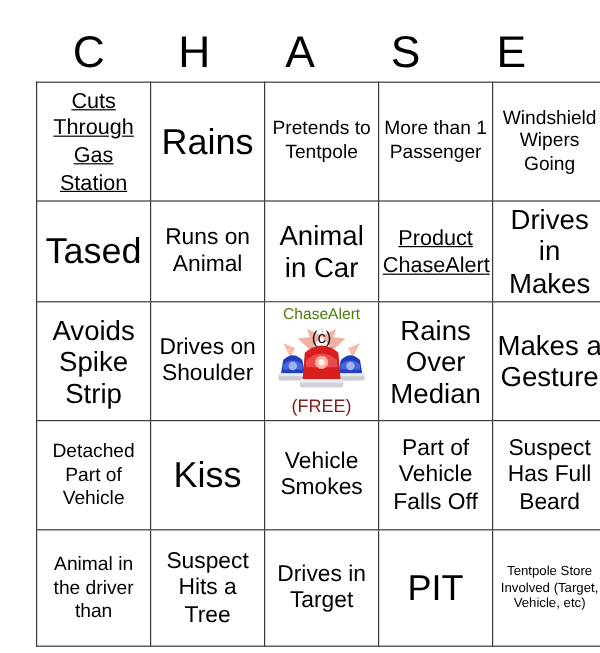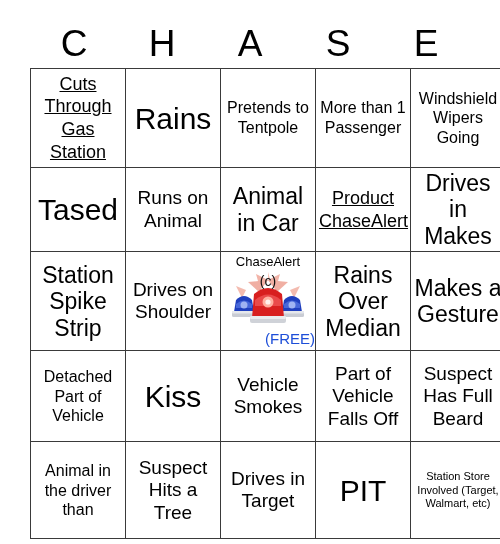--- a/index.html
+++ b/index.html
@@ -82,41 +82,41 @@
     overflow: hidden;
   }
   .free-title {
     position: absolute;
     left: 0; right: 0;
     top: 3px;
     font-size: 13px;
     line-height: 1;
     text-align: center;
     z-index: 4;
-    color: #000000;
+    color: #4d7c0f;
   }
   .free-c {
     position: absolute;
     left: 0; right: 0;
     top: 22px;
     font-size: 14px;
     line-height: 1;
     text-align: center;
     z-index: 4;
     color: #111;
   }
   .free-label {
     position: absolute;
     left: 0; right: 0;
     bottom: 4px;
     font-size: 15px;
     line-height: 1;
-    text-align: right;
+    text-align: center;
     z-index: 4;
-    color: #1d4ed8;
+    color: #7f1d1d;
   }
   .lightbar {
     position: absolute;
     left: 50%;
     transform: translateX(-50%);
     top: 20px;
     width: 84px;
     height: 52px;
     z-index: 2;
   }
@@ -145,21 +145,21 @@
         <td class="r1 t-md"><span>Windshield Wipers Going</span></td>
       </tr>
       <tr class="r2">
         <td class="r2 t-xxl"><span>Tased</span></td>
         <td class="r2 t-lg"><span>Runs on Animal</span></td>
         <td class="r2 t-xl"><span>Animal in Car</span></td>
         <td class="r2 t-sm"><span>Product ChaseAlert</span></td>
         <td class="r2 t-xl"><span>Drives in Makes</span></td>
       </tr>
       <tr class="r3">
-        <td class="r3 t-xl"><span>Station Spike Strip</span></td>
+        <td class="r3 t-xl"><span>Avoids Spike Strip</span></td>
         <td class="r3 t-lg"><span>Drives on Shoulder</span></td>
         <td class="r3 free-cell">
           <div class="free-wrap">
             <div class="free-title">ChaseAlert</div>
             <div class="free-c">(c)</div>
             <div class="lightbar">
               <svg viewBox="0 0 84 52" xmlns="http://www.w3.org/2000/svg">
                 <g opacity="0.85">
                   <path d="M42 8 L30 2 L34 16 Z" fill="#f0a79a"></path>
                   <path d="M42 8 L54 2 L50 16 Z" fill="#f0a79a"></path>
@@ -204,18 +204,18 @@
         <td class="r4 t-xxl"><span>Kiss</span></td>
         <td class="r4 t-lg"><span>Vehicle Smokes</span></td>
         <td class="r4 t-lg"><span>Part of Vehicle Falls Off</span></td>
         <td class="r4 t-lg"><span>Suspect Has Full Beard</span></td>
       </tr>
       <tr class="r5">
         <td class="r5 t-md"><span>Animal in the driver than</span></td>
         <td class="r5 t-lg"><span>Suspect Hits a Tree</span></td>
         <td class="r5 t-lg"><span>Drives in Target</span></td>
         <td class="r5 t-xxl"><span>PIT</span></td>
-        <td class="r5 t-xs"><span>Station Store Involved (Target, Walmart, etc)</span></td>
+        <td class="r5 t-xs"><span>Tentpole Store Involved (Target, Vehicle, etc)</span></td>
       </tr>
     </tbody>
   </table>
 
 </div>
 
 </body></html>

